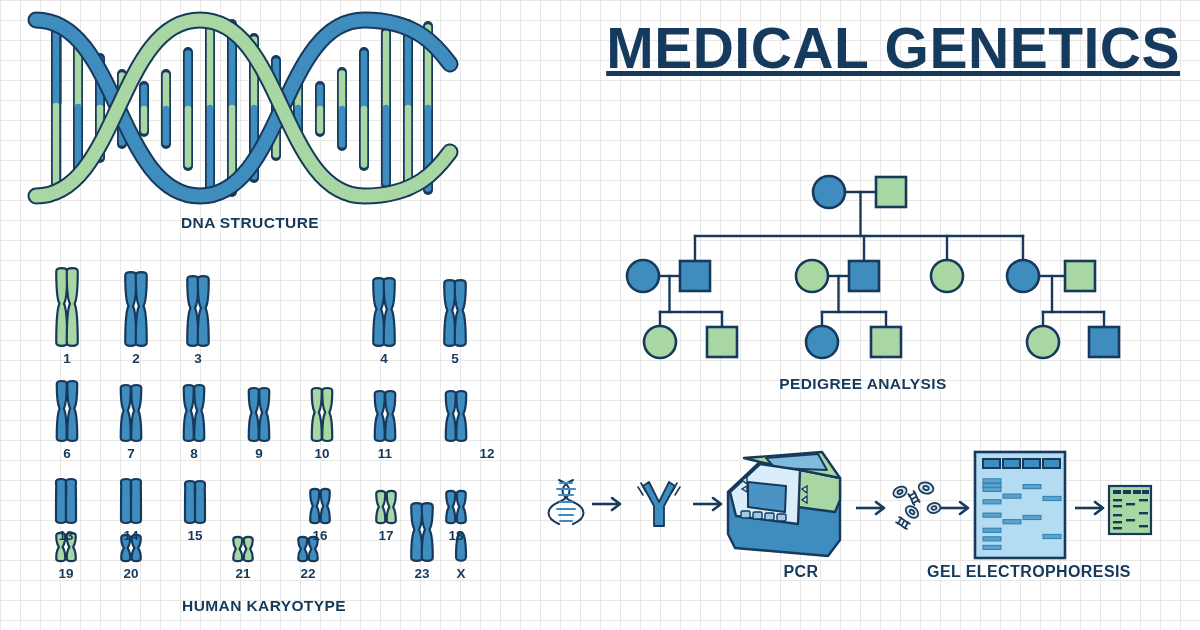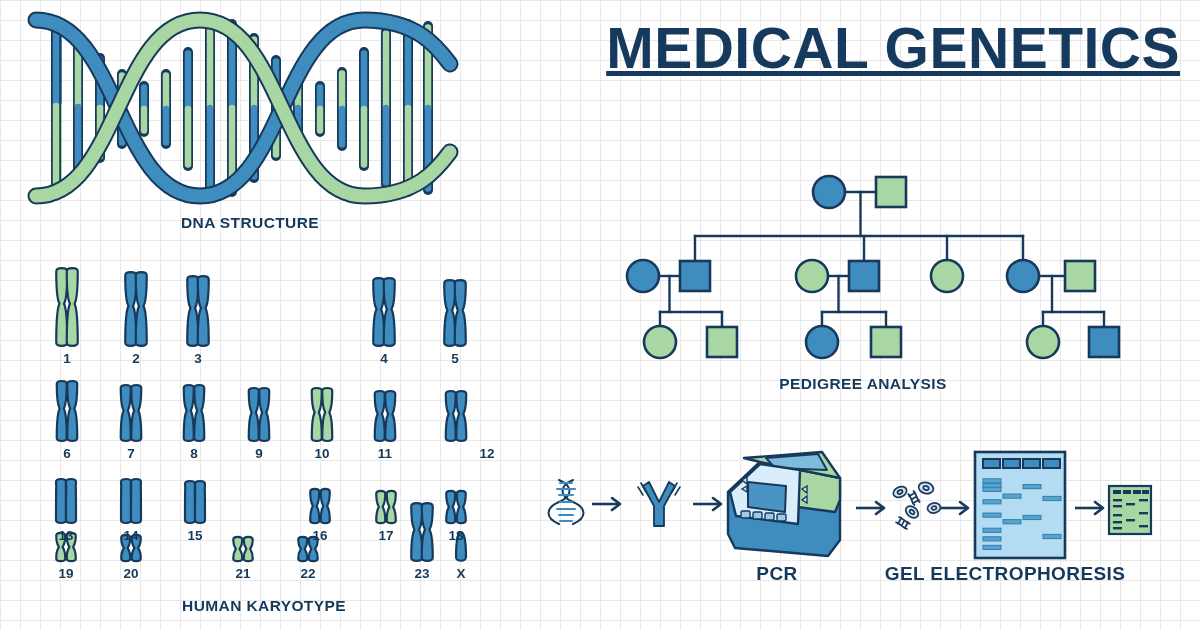--- a/index.html
+++ b/index.html
@@ -34,21 +34,21 @@
     font-stretch:condensed;
     text-decoration:underline;
   }
   #title-sub{
     font-size:40px;line-height:44px;font-weight:bold;
     letter-spacing:0.5px;color:#153a5e;margin:4px 0 0 0;
   }
 
   
   .caption{font-size:15.5px;}
-  .caption2{font-size:19px;}
+  .caption2{font-size:16px;margin-left:24px;}
 
   
   .chr-num{
     position:absolute;font-size:13.5px;font-weight:bold;color:#15395b;
     transform:translateX(-50%);
   }
 </style>
 </head>
 <body>
 

